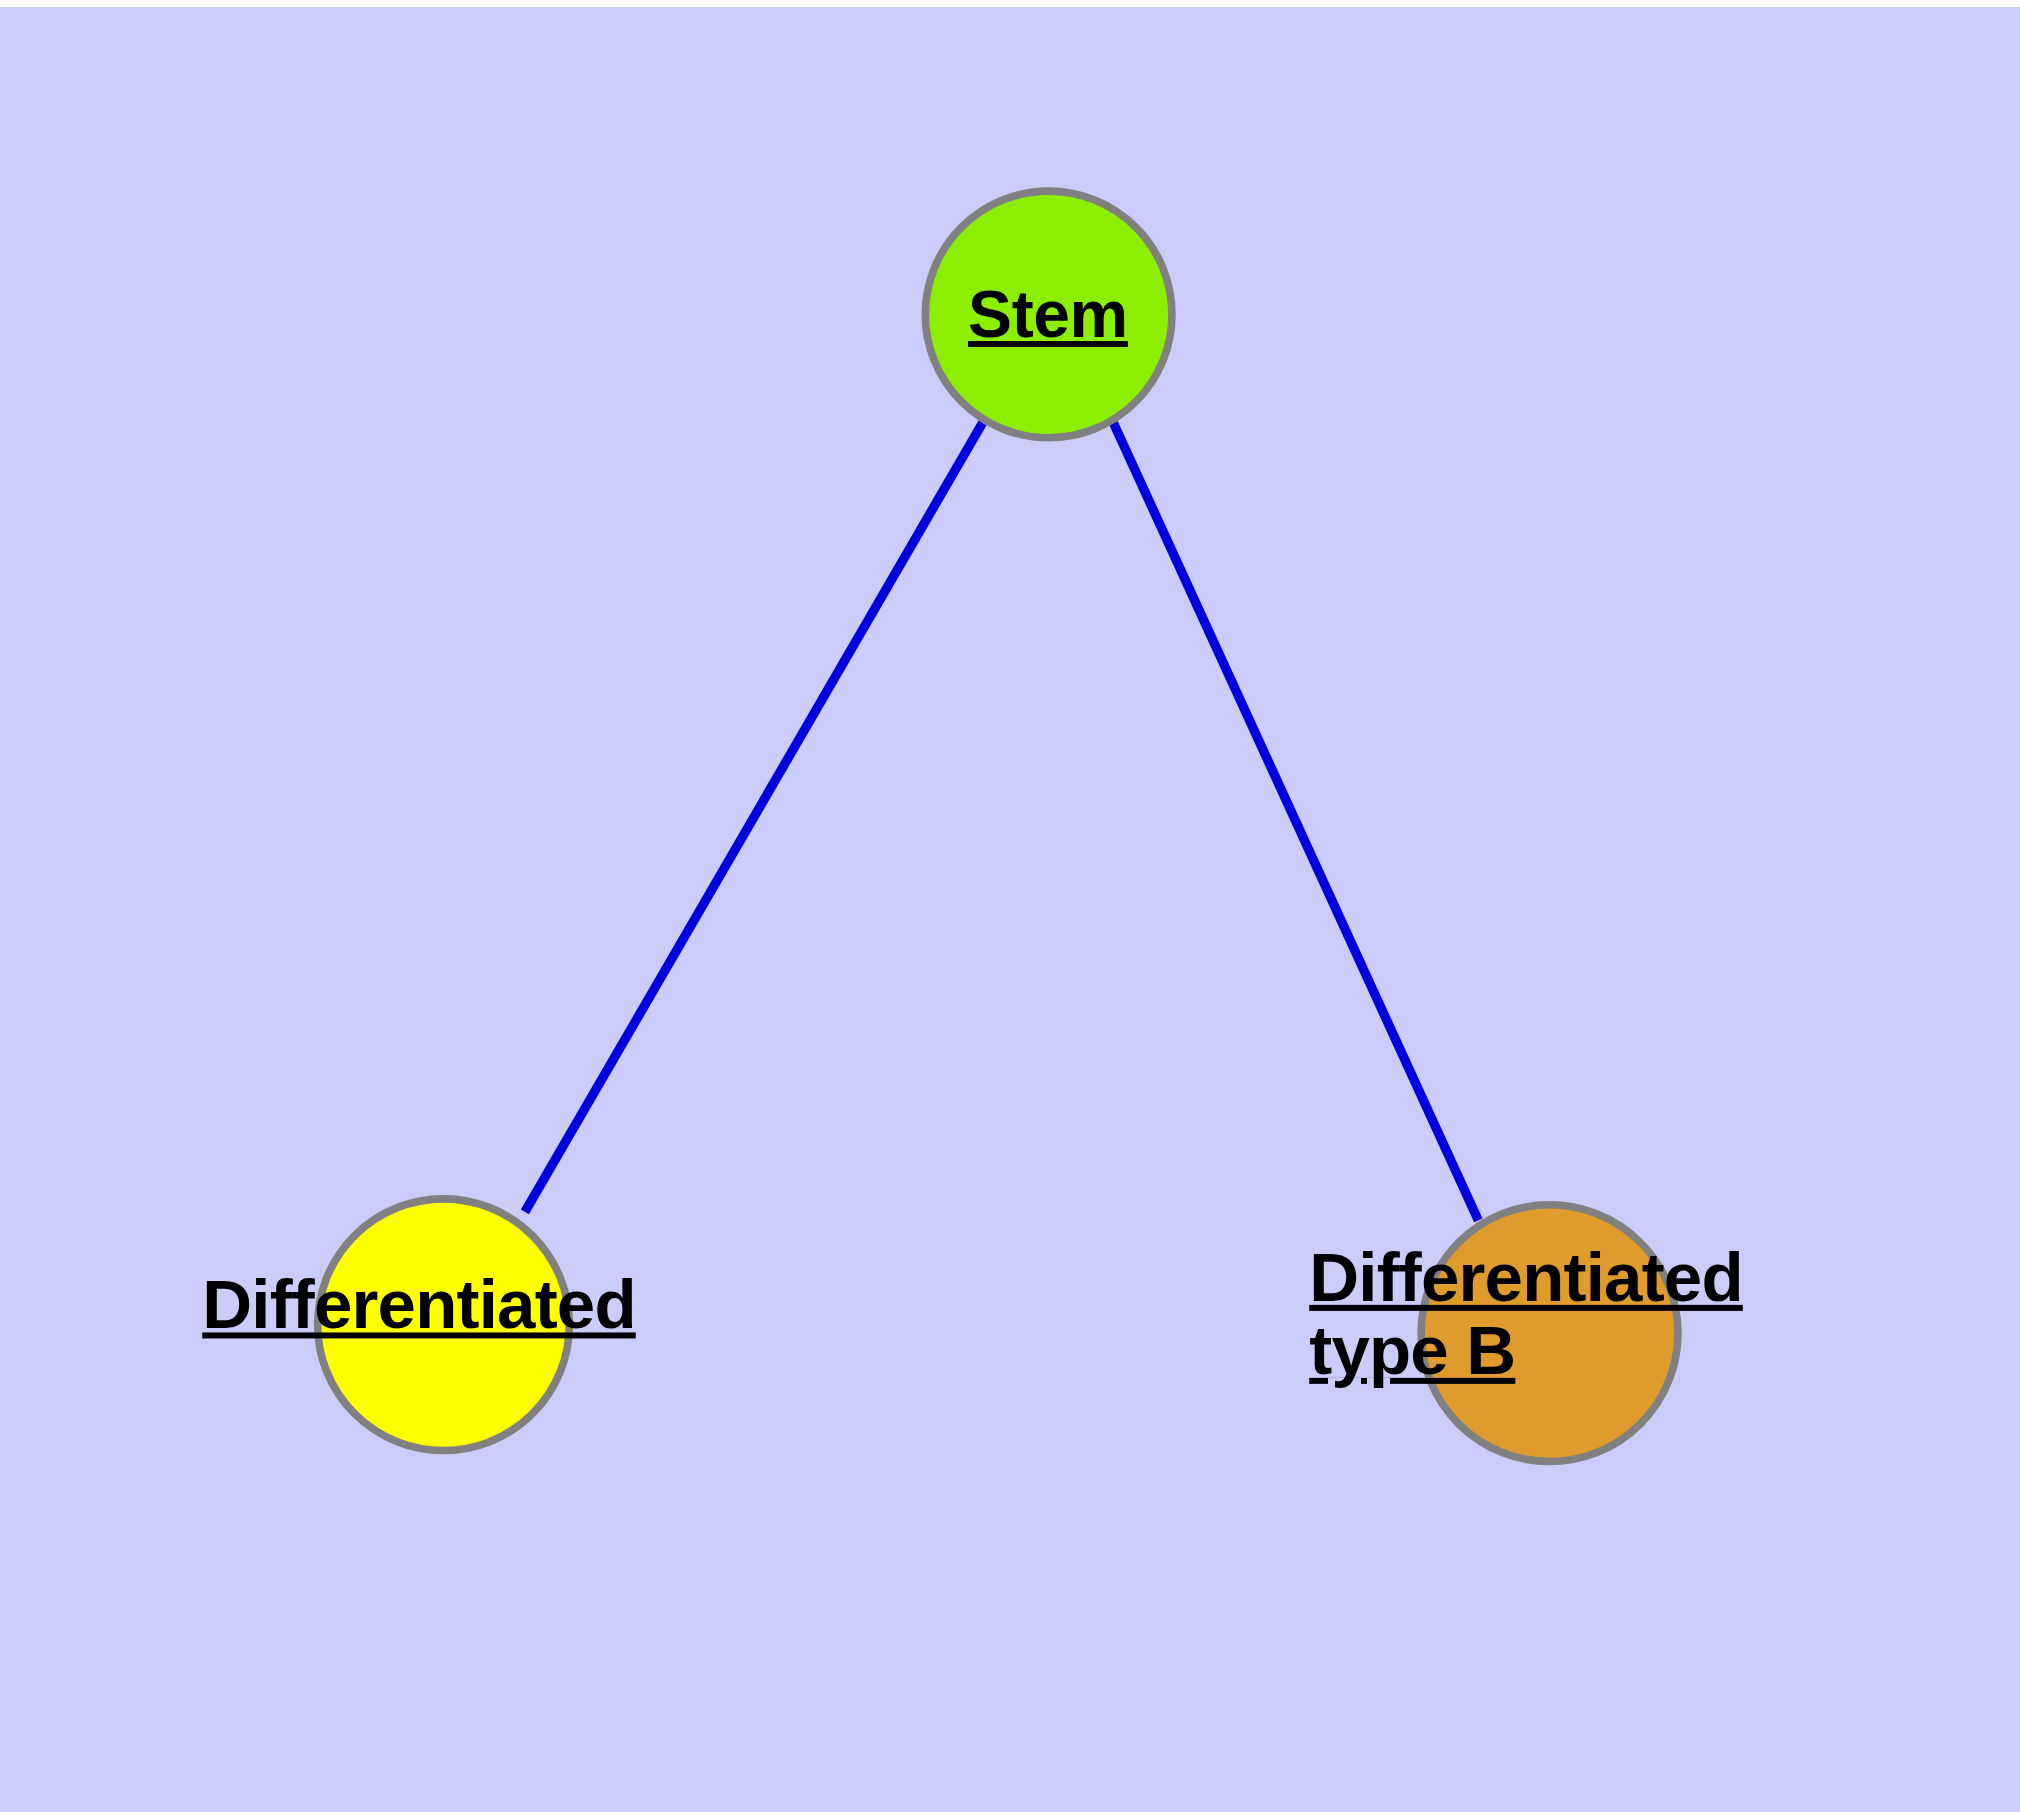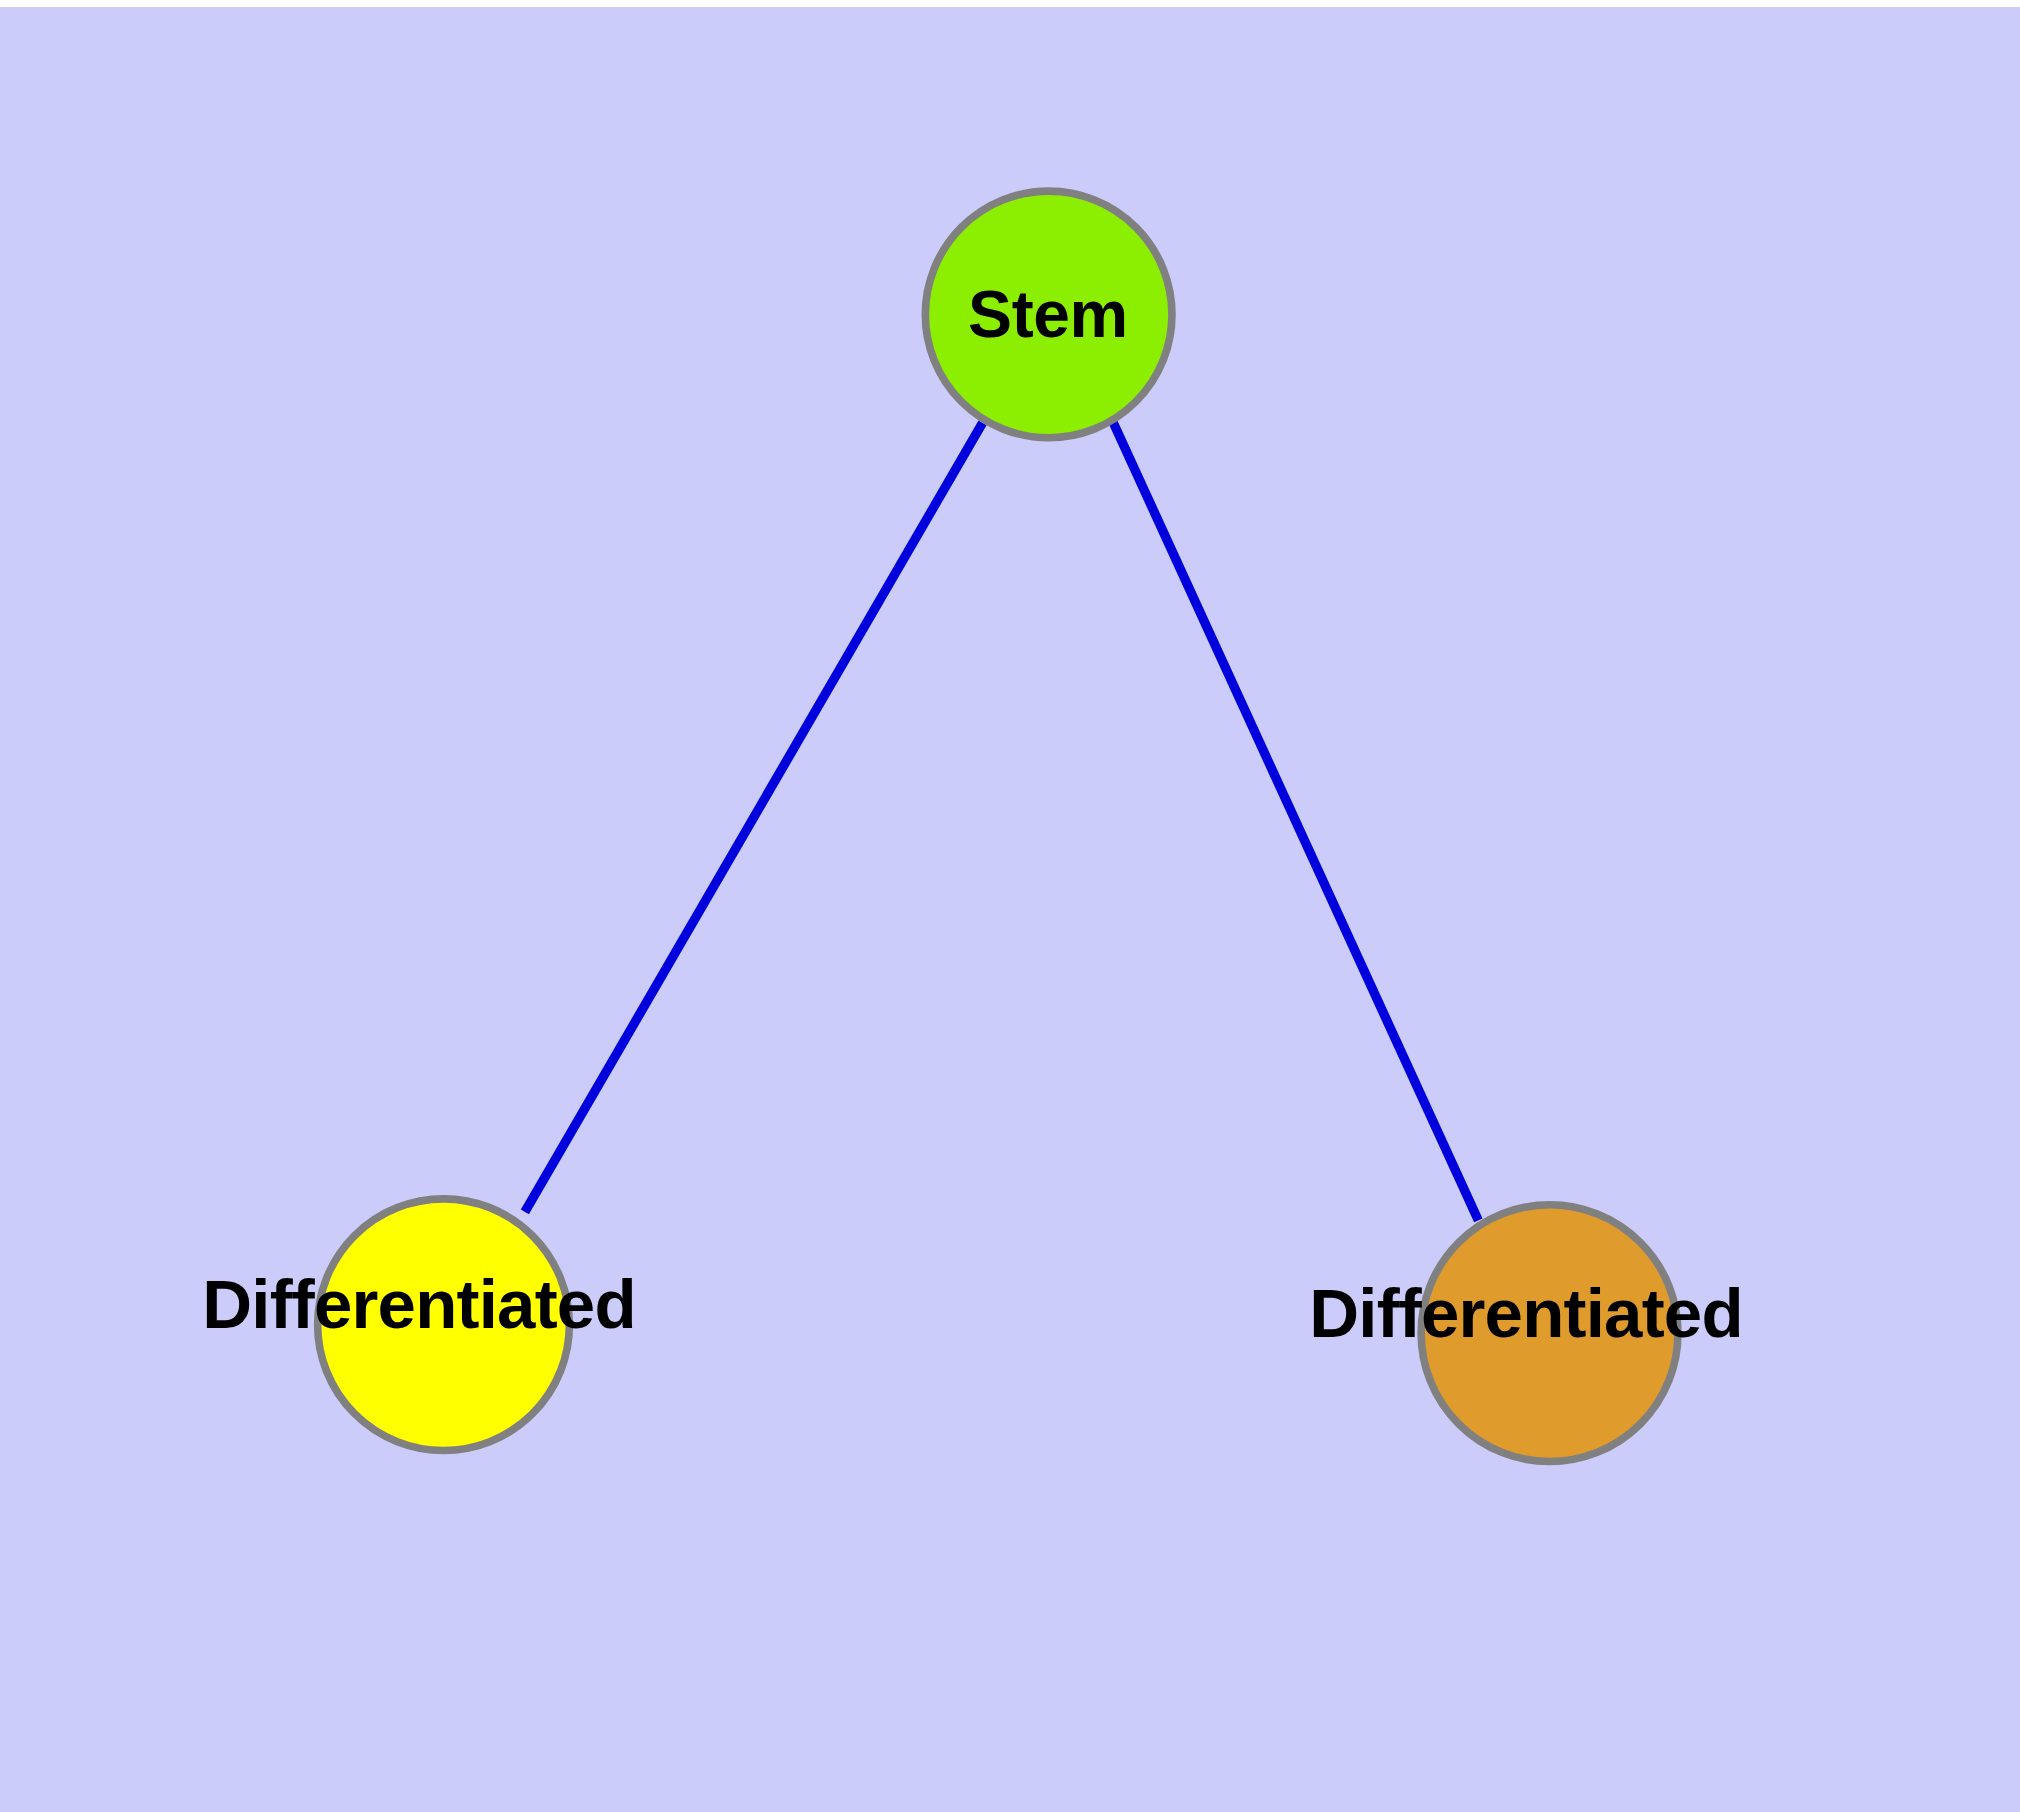--- a/index.html
+++ b/index.html
@@ -33,20 +33,21 @@
   }
   .node-label {
     position: absolute;
     text-align: left;
     color: #000000;
     font-weight: bold;
     line-height: 1.06;
     white-space: pre;
     pointer-events: none;
     transform: translate(-50%, -50%);
+    text-decoration: underline;
   }
   .label-stem   { font-size: 66px;  letter-spacing: -0.4px; }
   .label-typea  { font-size: 69px;  letter-spacing: -0.8px; }
   .label-typeb  { font-size: 69px;  letter-spacing: -0.8px; }
 </style>
 </head>
 <body>
 
 <div id="canvas">
 
@@ -63,16 +64,16 @@
       <circle cx="1237" cy="371" r="145.5" fill="#8cee00" stroke="#808080" stroke-width="9"></circle>
       <circle cx="523" cy="1563" r="148.5" fill="#ffff00" stroke="#808080" stroke-width="9"></circle>
       <circle cx="1828" cy="1573" r="151.5" fill="#e09b2d" stroke="#808080" stroke-width="9"></circle>
     </g>
   </svg>
 
   <div class="node-label label-stem" style="left:1048px; top:315px;">Stem</div>
 
   <div class="node-label label-typea" style="left:419px; top:1305px;"><span>Differentiated</span><br></div>
 
-  <div class="node-label label-typeb" style="left:1526px; top:1314px;"><span>Differentiated</span><br></div>
+  <div class="node-label label-typeb" style="left:1526px; top:1314px;"><span>Differentiated</span><br><span>type B</span></div>
 
 </div>
 
 
 </body></html>

